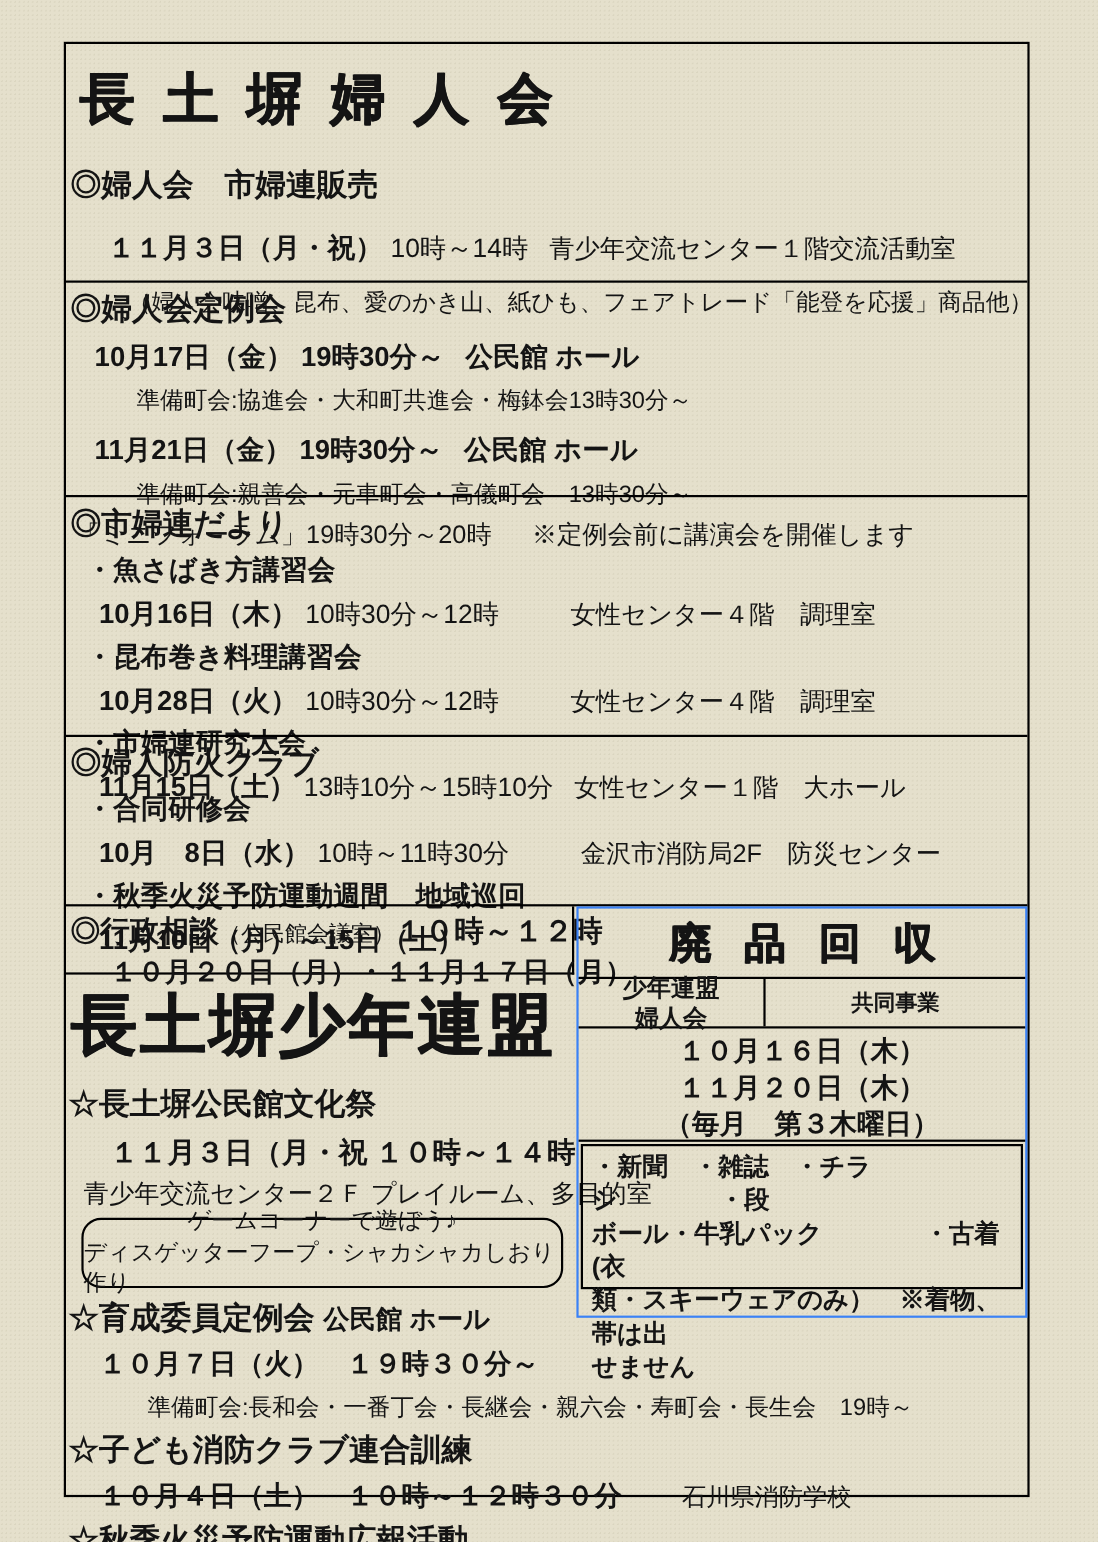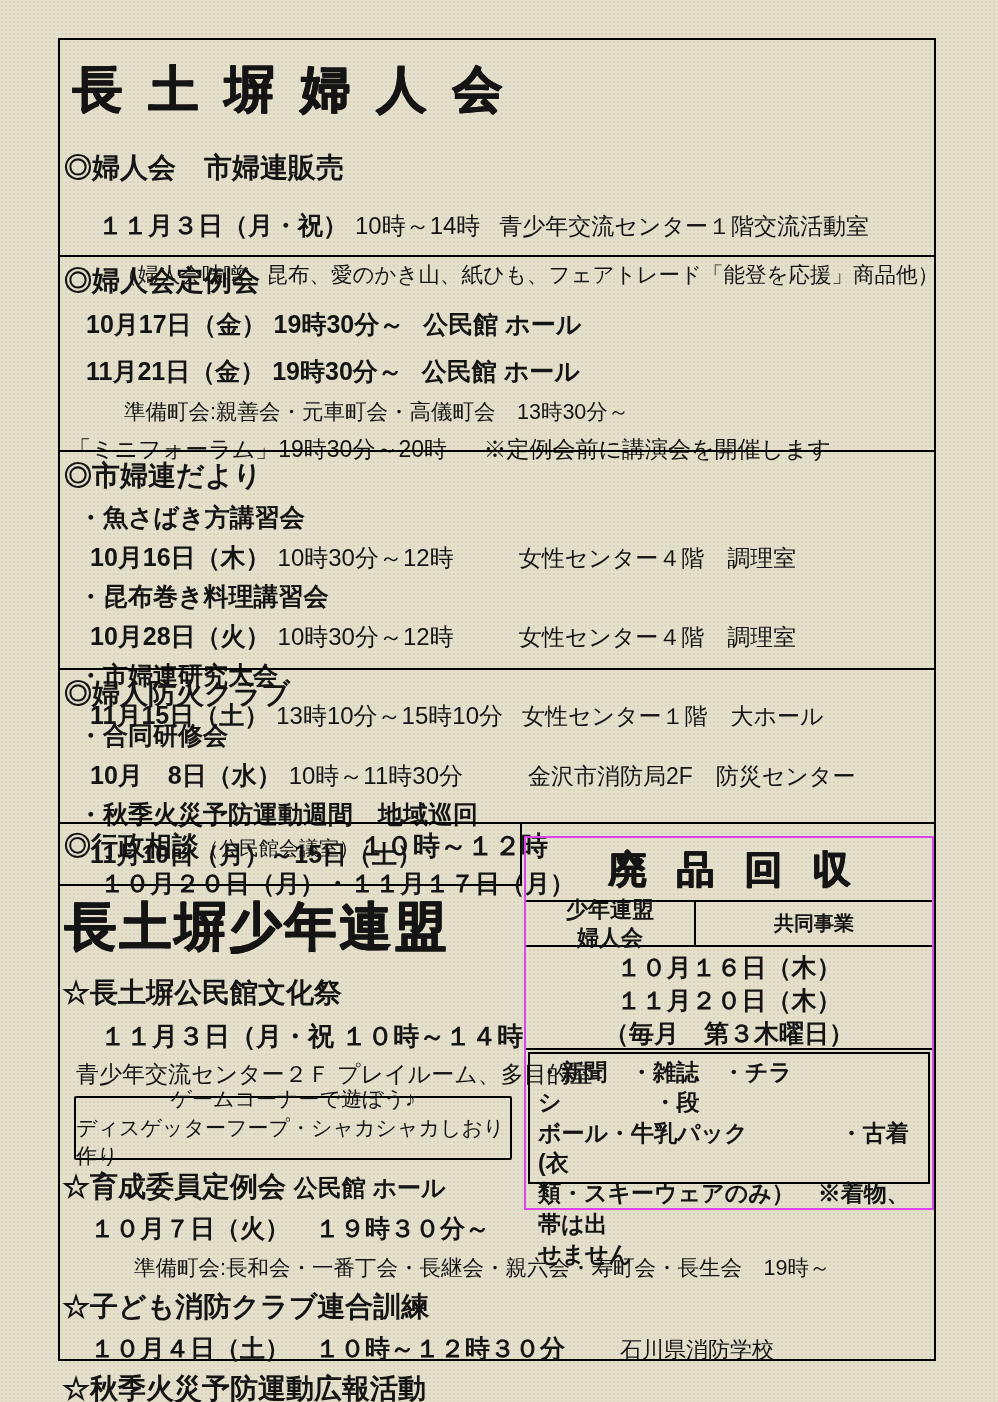--- a/index.html
+++ b/index.html
@@ -55,44 +55,44 @@
   
   .bottom{ top:782px; height:537px; }
   .left-col{ position:absolute; left:0; top:0; width:462px; overflow:visible; }
   .gyosei-box{
     width:462px; height:62px; border-right:2px solid #000; border-bottom:2px solid #000;
     padding:4px 0 0 4px;
   }
   .gyosei-l1{ font-size:27px; font-weight:bold; white-space:nowrap; }
   .gyosei-room{ font-size:20px; font-weight:normal; }
   .gyosei-l2{ font-size:25px; font-weight:bold; padding-left:36px; margin-top:3px; white-space:nowrap; }
-  .shonen-title{ font-size:52px; letter-spacing:3px; padding:6px 0 0 4px; white-space:nowrap; }
+  .shonen-title{ font-size:60px; letter-spacing:3px; padding:6px 0 0 4px; white-space:nowrap; }
   .star-header{ font-size:28px; font-weight:bold; white-space:nowrap; padding-left:2px; }
   .bk-h{ margin-top:12px; }
   .bk-date{ margin-top:7px; padding-left:40px; font-size:26px; font-weight:bold; white-space:nowrap; }
   .bk-place{ margin-top:5px; padding-left:16px; font-size:23px; white-space:nowrap; }
   .game-box{
     margin:6px 0 0 14px; width:438px; height:64px;
-    border:2px solid #000; border-radius:2px;
+    border:2px solid #000; border-radius:18px;
     display:flex; flex-direction:column; justify-content:center; align-items:center;
     font-size:21px; line-height:1.35;
   }
   .ik-h{ margin-top:8px; }
   .ik-place{ font-size:24px; }
   .ik-date{ margin-top:6px; padding-left:30px; }
   .ik-junbi{ margin-top:8px; padding-left:74px; }
   .kd-h{ margin-top:6px; }
   .kd-date{ margin-top:6px; padding-left:30px; }
   .kd-place{ font-size:22px; font-weight:normal; margin-left:48px; }
   .kh-h{ margin-top:5px; }
 
   
   .haihin-box{
-    position:absolute; left:464px; top:12px; width:410px; height:374px;
-    border:2px solid #d946ef; background:transparent;
+    position:absolute; left:464px; top:0; width:410px; height:374px;
+    border:2px solid #3b82f6; background:transparent;
   }
   .haihin-title-row{
     height:64px; border-bottom:2px solid #000;
     display:flex; align-items:center; justify-content:center;
   }
   .haihin-title{ font-size:38px; letter-spacing:30px; padding-left:30px; white-space:nowrap; }
   .haihin-head-row{ height:45px; border-bottom:2px solid #000; display:flex; }
   .haihin-cell-left{
     width:170px; border-right:2px solid #000;
     display:flex; flex-direction:column; align-items:center; justify-content:center;
@@ -137,20 +137,21 @@
       <div class="note-line s1-note">（婦人会味噌、昆布、愛のかき山、紙ひも、フェアトレード「能登を応援」商品他）</div>
     </div>
 
     <div class="sec sec2 bordered">
       <div class="sec-header s2-h">◎婦人会定例会</div>
       <div class="date-line s2-d1">
         <span>10月17日（金）</span>
         <span>19時30分～</span>
         <span class="gap12">公民館 ホール</span>
       </div>
+      <div class="sub-line s2-j1">準備町会:協進会・大和町共進会・梅鉢会13時30分～</div>
       <div class="date-line s2-d2">
         <span>11月21日（金）</span>
         <span>19時30分～</span>
         <span class="gap12">公民館 ホール</span>
       </div>
       <div class="sub-line s2-j2">準備町会:親善会・元車町会・高儀町会　13時30分～</div>
       <div class="s2-mini">
         <span>「ミニフォーラム」19時30分～20時</span>
         <span class="mini-note">※定例会前に講演会を開催します</span>
       </div>

